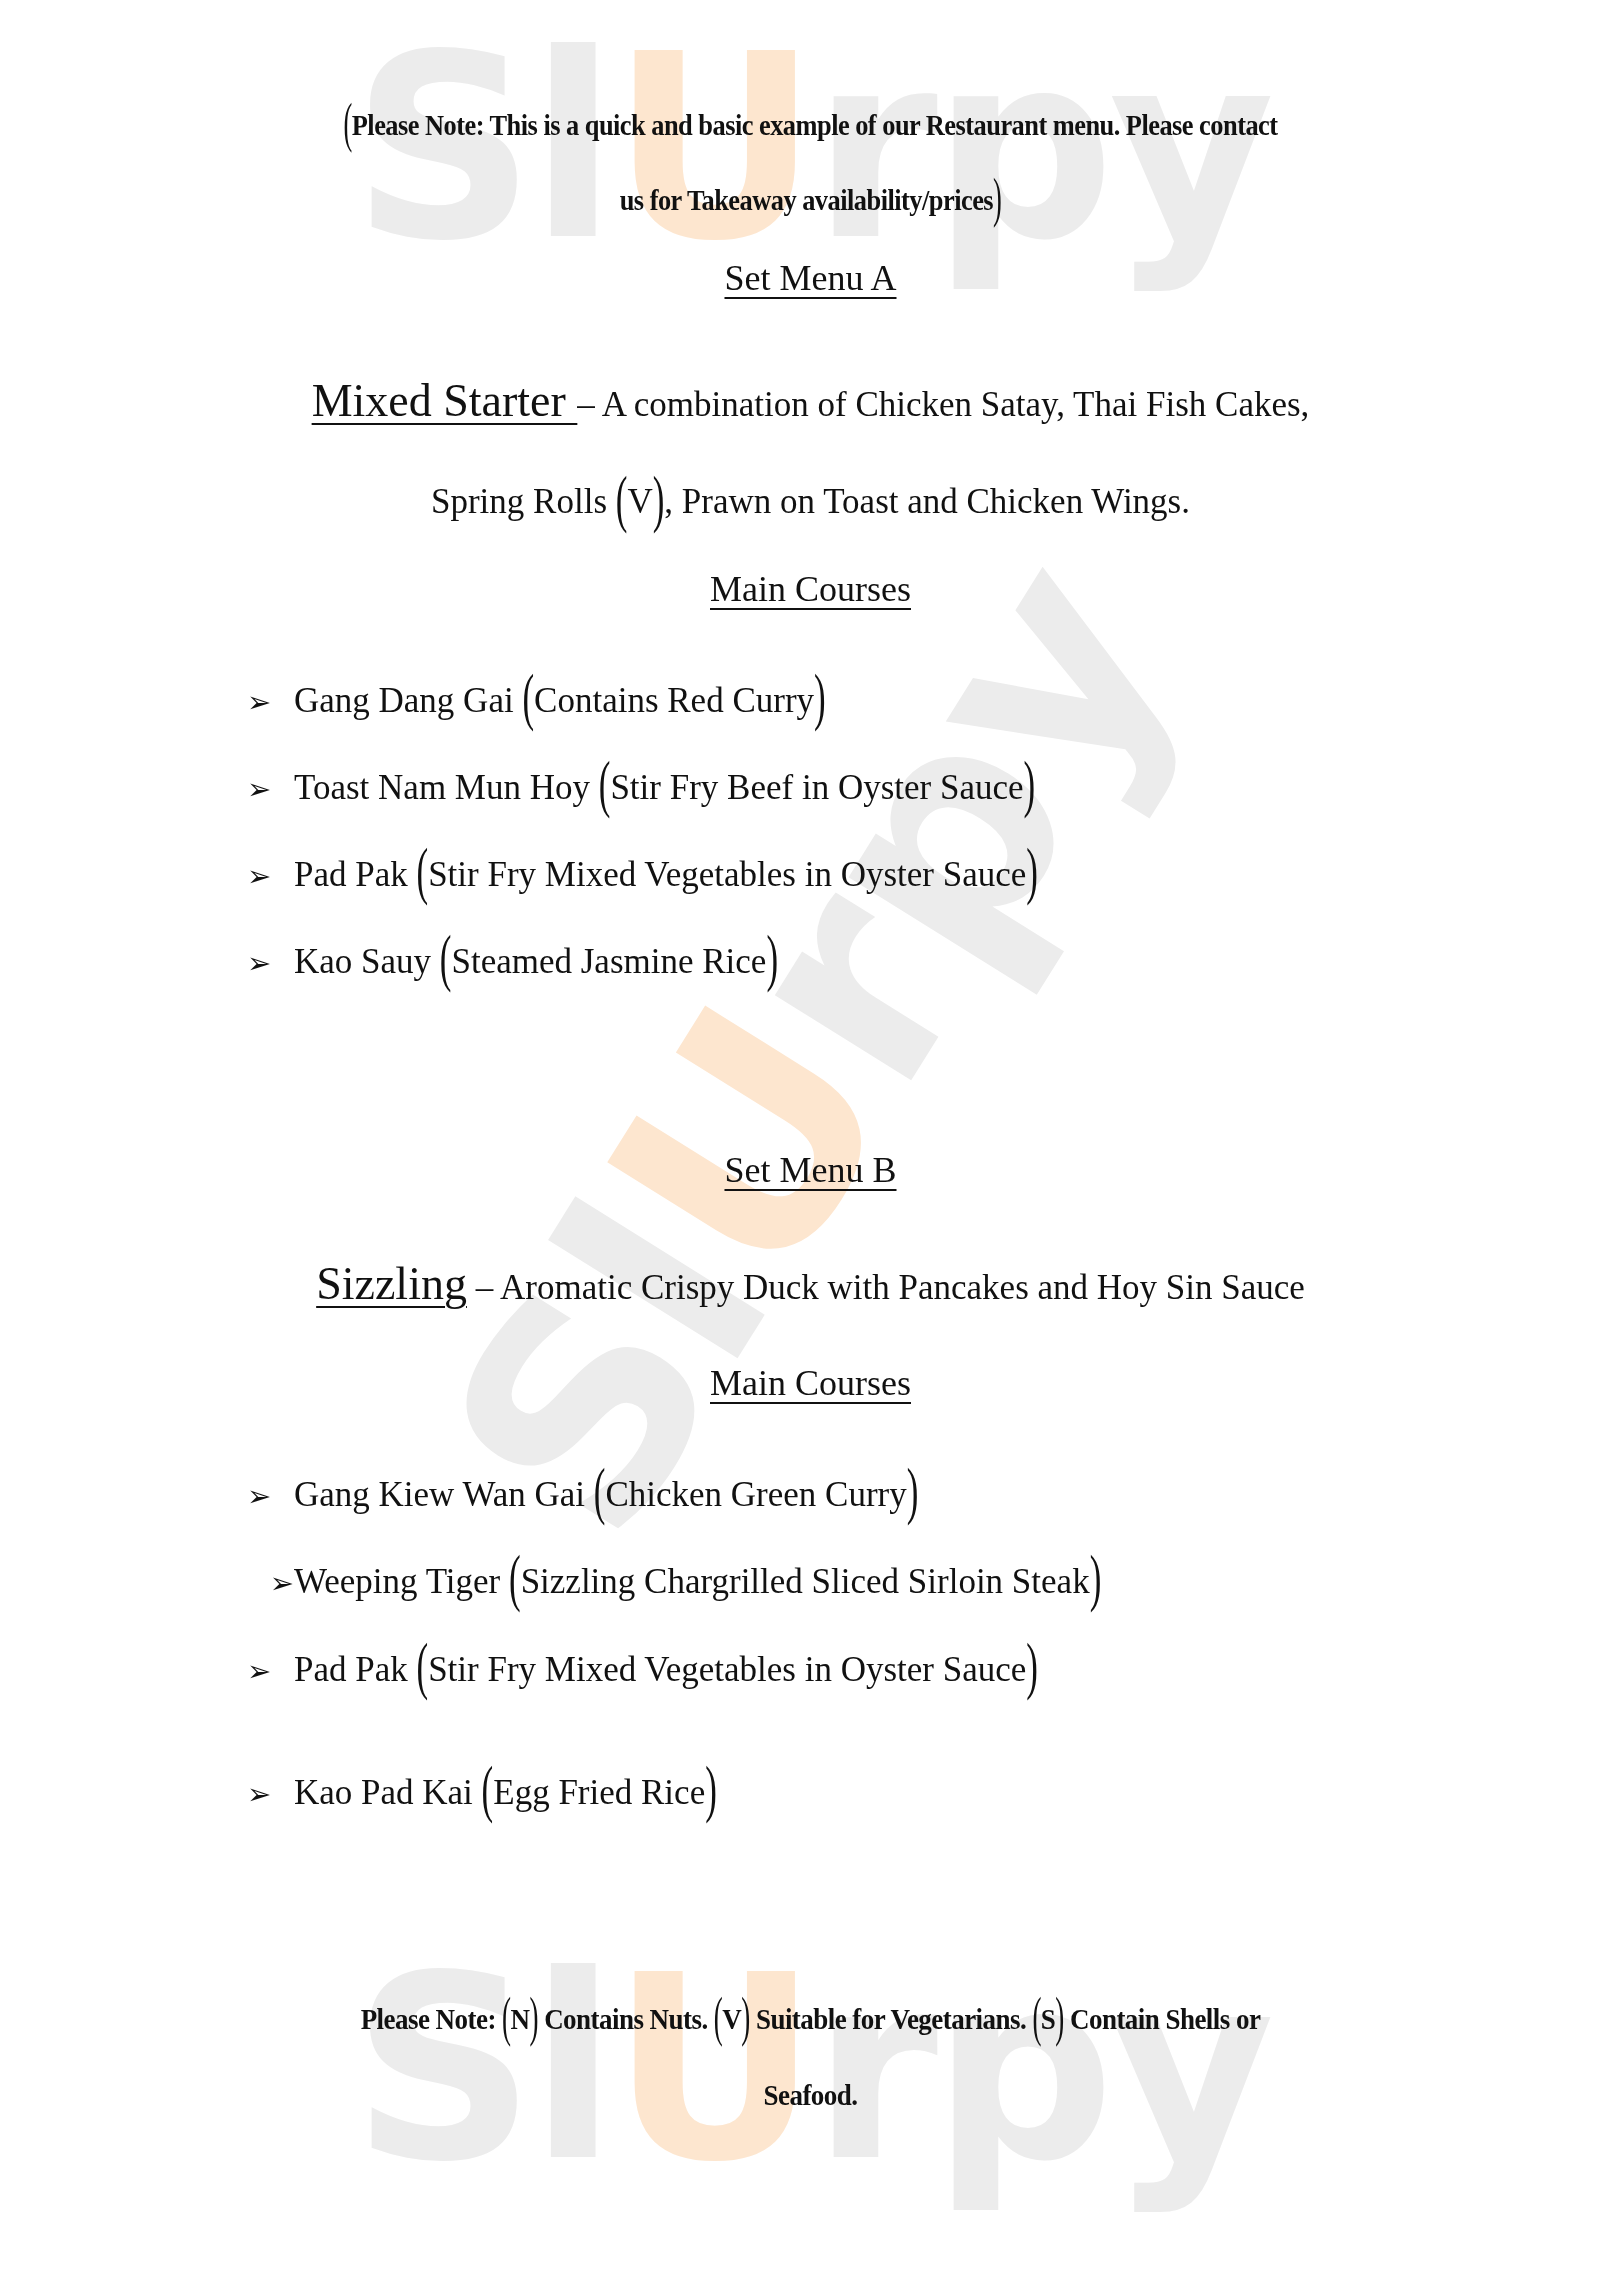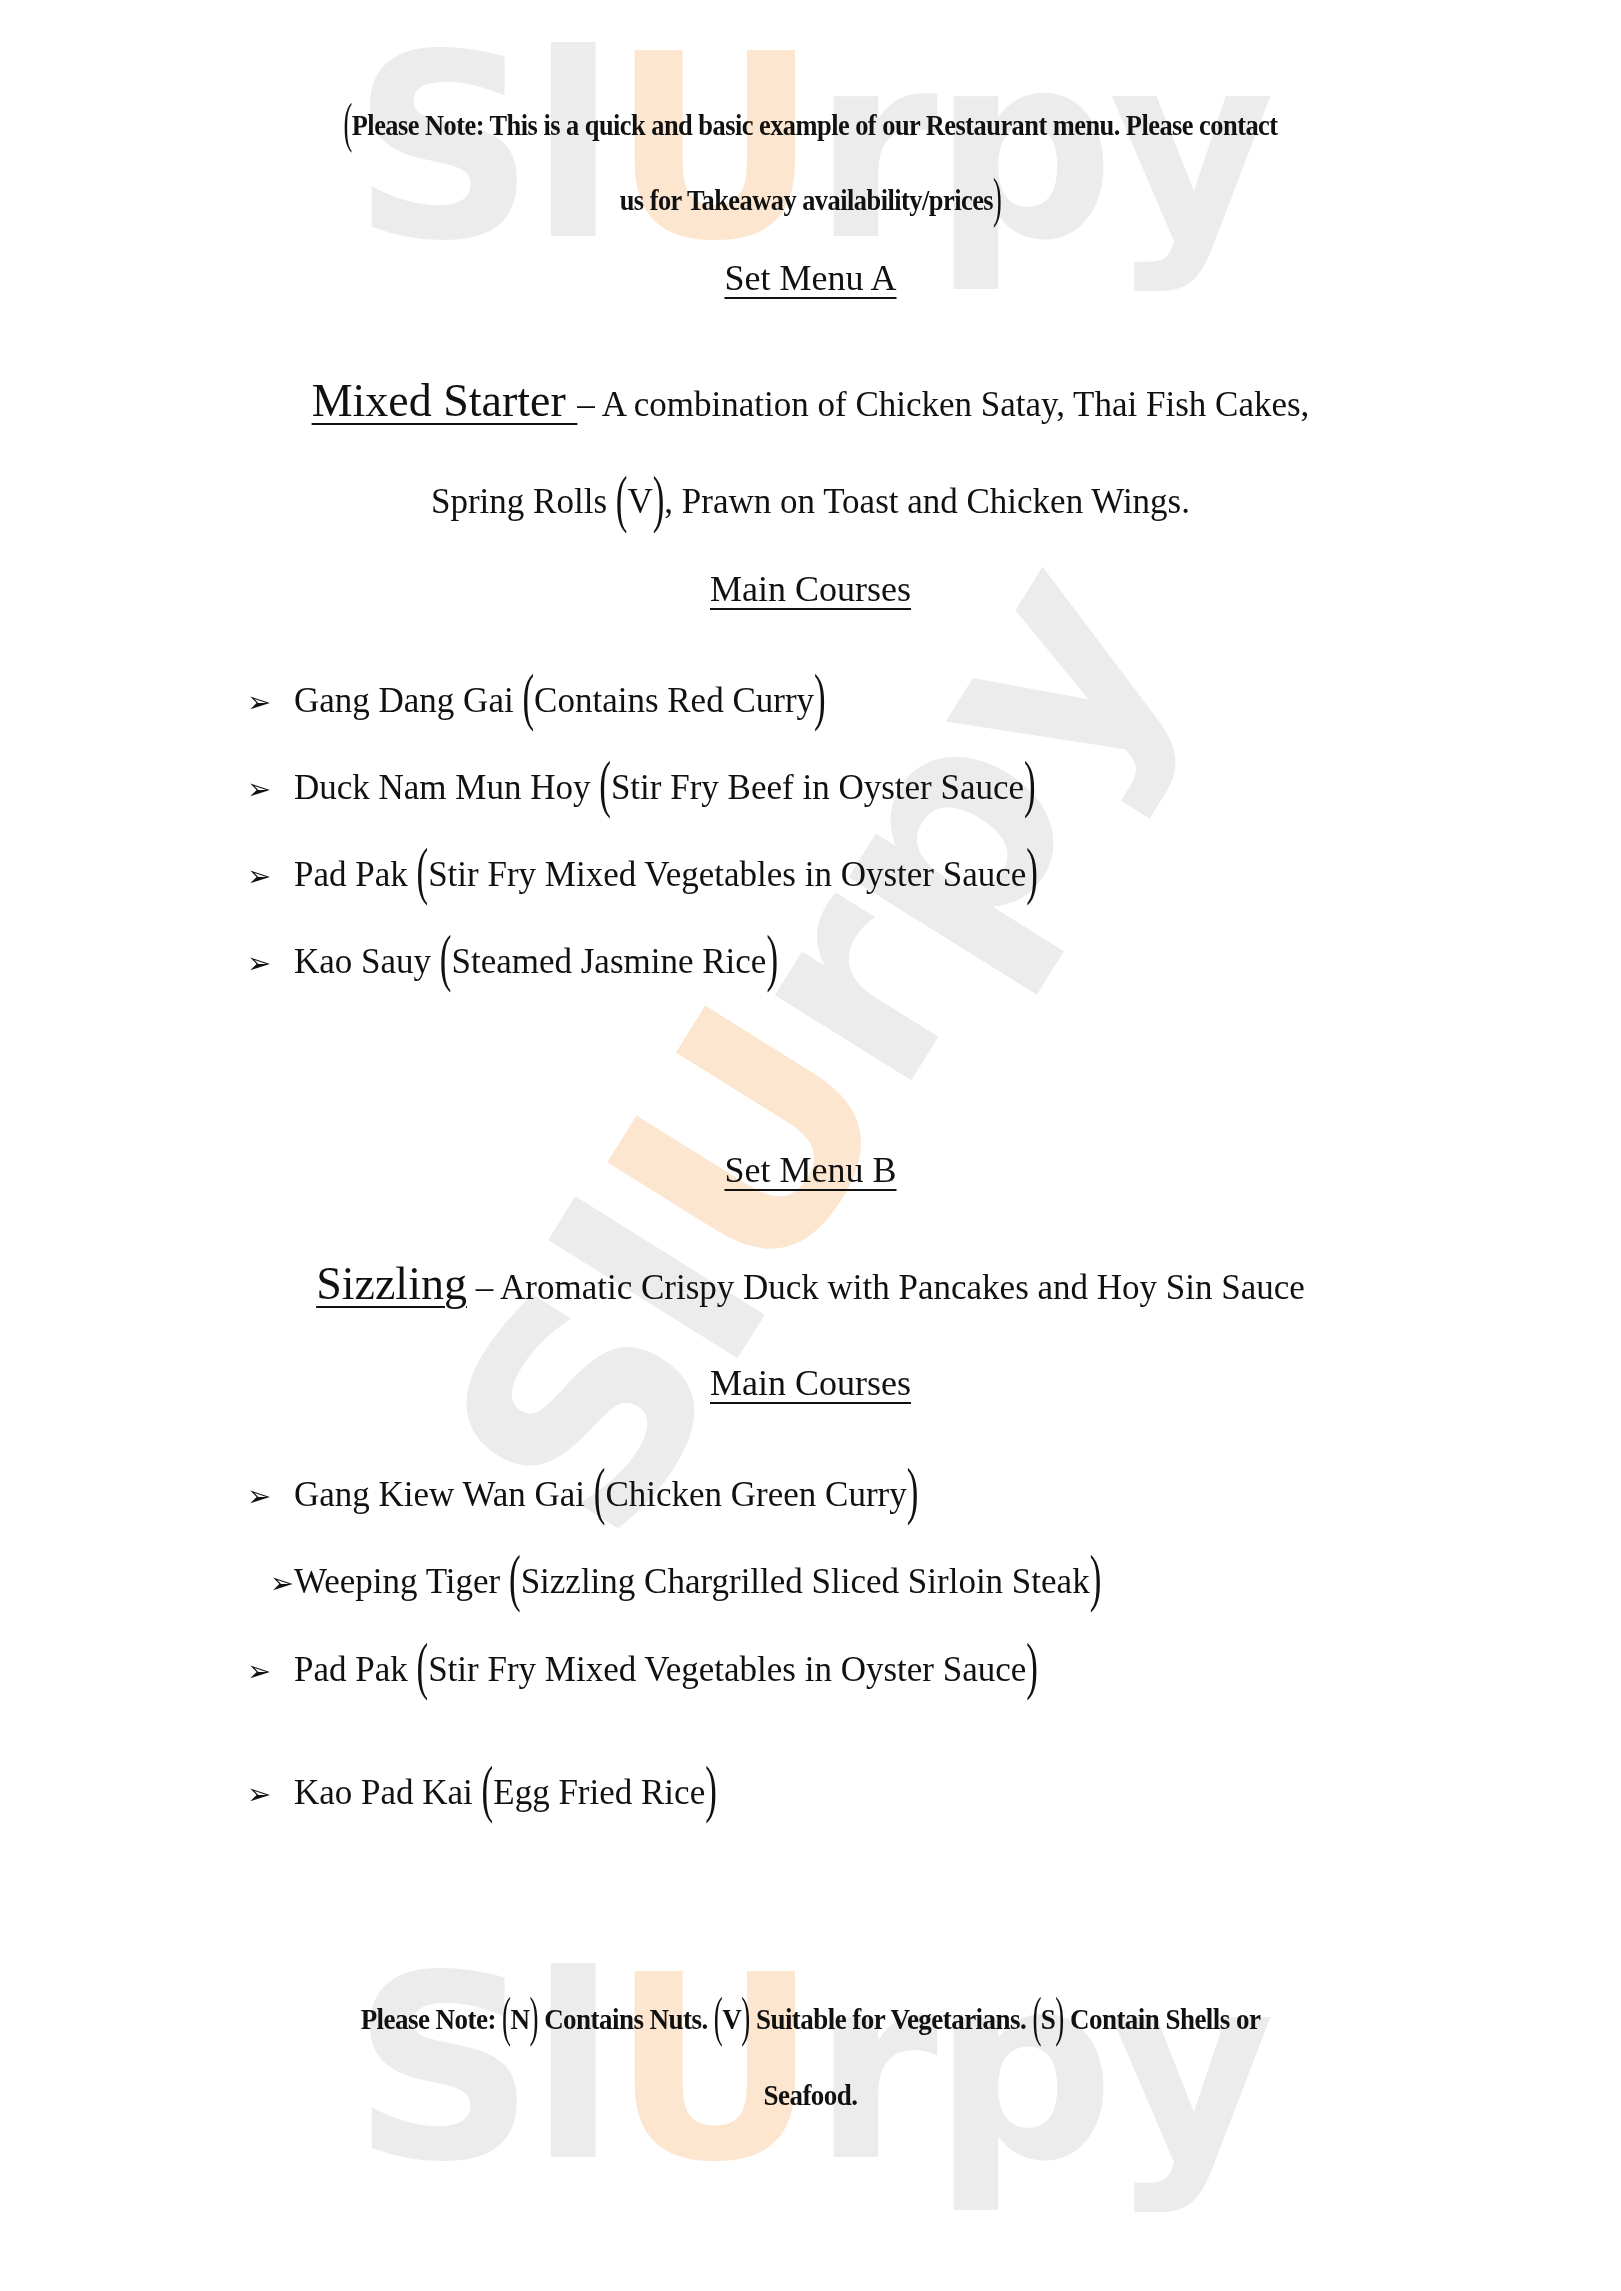--- a/index.html
+++ b/index.html
@@ -57,21 +57,21 @@
   <div class="abs starter" style="top:480px;">
     <span>Spring Rolls </span><span class="paren">(</span><span>V</span><span class="paren">)</span><span>, Prawn on Toast and Chicken Wings.</span>
   </div>
 
   <div class="abs h2" style="top:568px;"><span>Main Courses</span></div>
 
   <div class="item" style="top:678px;">
     <span class="arrow">➢</span><span>Gang Dang Gai</span> <span class="paren">(</span><span>Contains Red Curry</span><span class="paren">)</span>
   </div>
   <div class="item" style="top:765px;">
-    <span class="arrow">➢</span><span>Duck Nam Mun Hoy</span> <span class="paren">(</span><span>Stir Fry Beef in Oyster Sauce</span><span class="paren">)</span>
+    <span class="arrow">➢</span><span>Toast Nam Mun Hoy</span> <span class="paren">(</span><span>Stir Fry Beef in Oyster Sauce</span><span class="paren">)</span>
   </div>
   <div class="item" style="top:852px;">
     <span class="arrow">➢</span><span>Pad Pak</span> <span class="paren">(</span><span>Stir Fry Mixed Vegetables in Oyster Sauce</span><span class="paren">)</span>
   </div>
   <div class="item" style="top:939px;">
     <span class="arrow">➢</span><span>Kao Sauy</span> <span class="paren">(</span><span>Steamed Jasmine Rice</span><span class="paren">)</span>
   </div>
 
   <div class="abs h2" style="top:1149px;"><span>Set Menu B</span></div>
 

